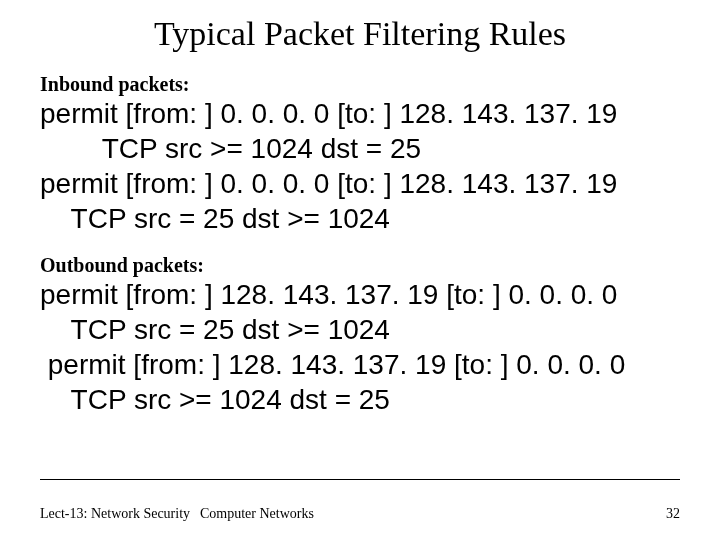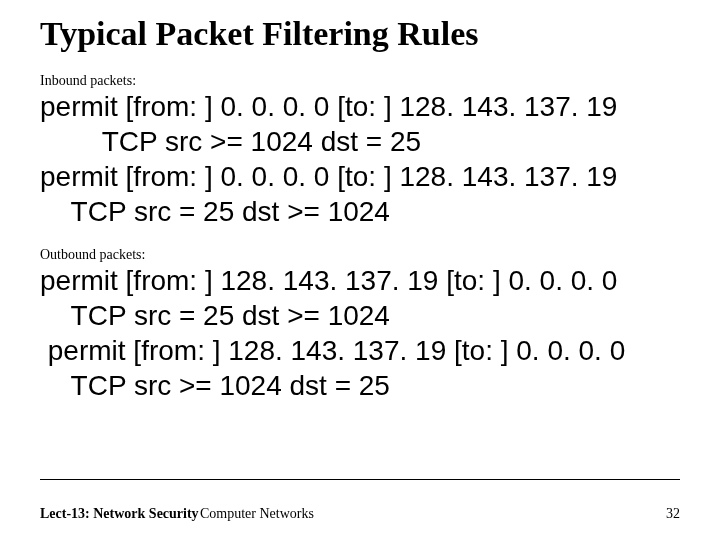--- a/index.html
+++ b/index.html
@@ -7,28 +7,28 @@
     width: 720px;
     height: 540px;
     background: #ffffff;
     font-family: "Comic Sans MS", "Comic Sans", cursive;
     color: #000;
     position: relative;
     padding: 10px 40px 0 40px;
   }
   .title {
     font-size: 34px;
-    text-align: left;
+    text-align: center;
     margin-top: 5px;
     margin-bottom: 20px;
-    font-weight: bold;
+    font-weight: normal;
   }
   .section-head {
-    font-size: 14px;
-    font-weight: normal;
+    font-size: 20px;
+    font-weight: bold;
   }
   .rule-line {
     font-size: 28px;
     font-family: Liberation Sans, sans-serif;
     white-space: pre;
     line-height: 1.25;
   }
   .block {
     margin-bottom: 18px;
   }
@@ -42,21 +42,21 @@
   .footer {
     position: absolute;
     left: 40px;
     right: 40px;
     bottom: 18px;
     display: flex;
     justify-content: space-between;
     align-items: flex-start;
     font-size: 14px;
   }
-  .footer-left { width: 160px; font-weight: bold; }
+  .footer-left { width: 160px; }
   .footer-center { text-align: left; flex: 1; }
   .footer-right { width: 40px; text-align: right; }
 </style>
 </head>
 <body>
 
 <h1 class="title">Typical Packet Filtering Rules</h1>
 
 <div class="block">
   <div class="section-head">Inbound packets:</div>

